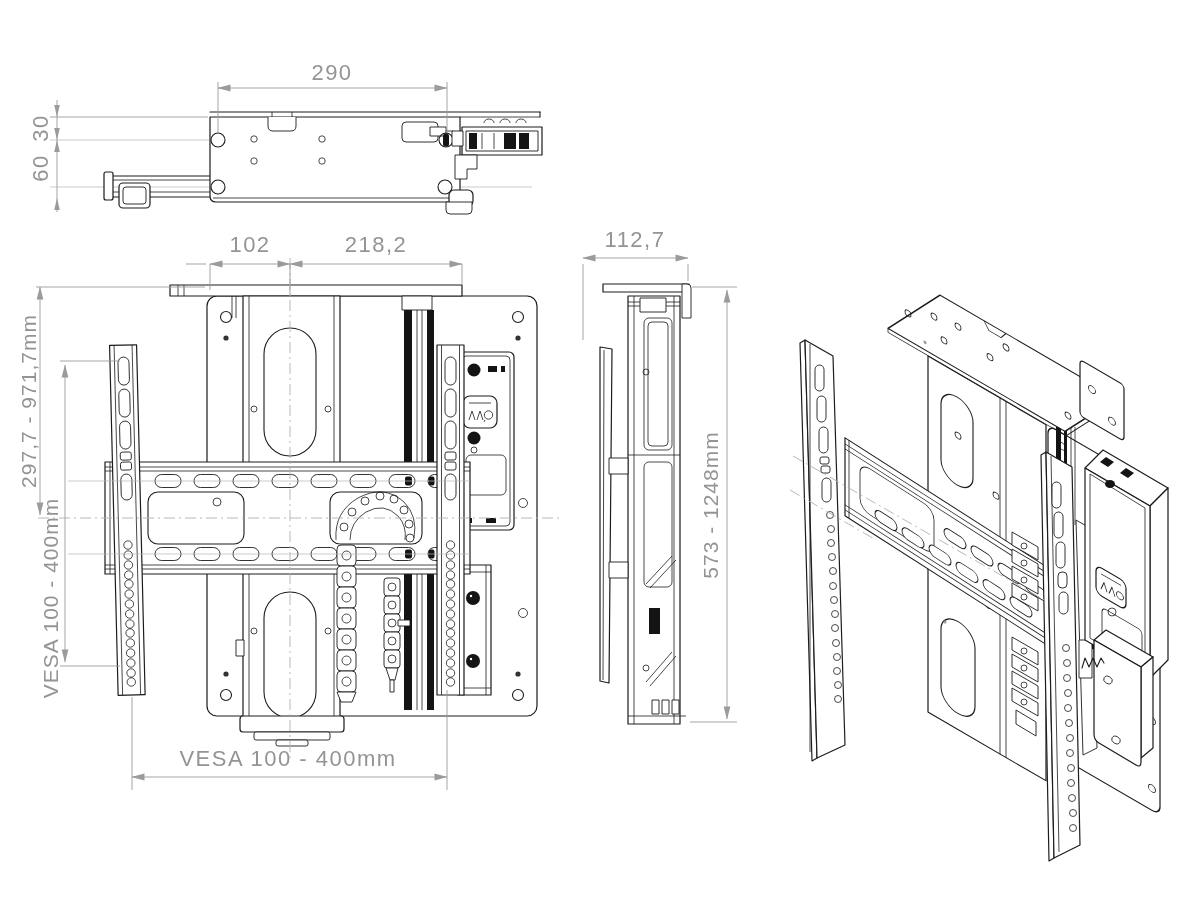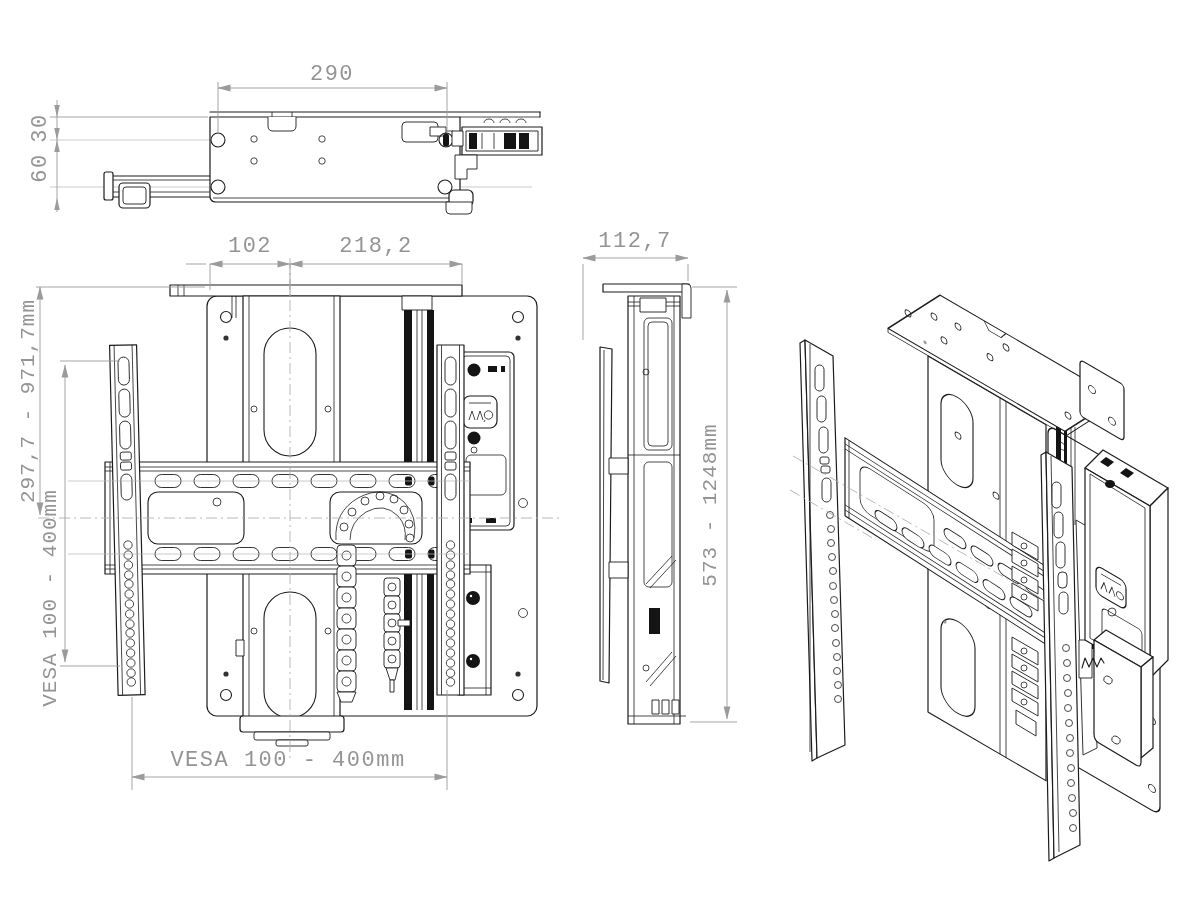--- a/index.html
+++ b/index.html
@@ -1,17 +1,17 @@
 <!DOCTYPE html>
 <html><head>
 <meta charset="utf-8">
 <style>
   html,body{margin:0;padding:0;background:#fff}
   .canvas{position:relative;width:1200px;height:900px;background:#fff;overflow:hidden;
-          font-family:Liberation Mono, monospace}
+          font-family:Liberation Sans, sans-serif}
   svg{display:block}
   .ln  {fill:none;stroke:#1c1c1c;stroke-width:1.1;stroke-linejoin:round;stroke-linecap:round}
   .ln2 {fill:none;stroke:#1c1c1c;stroke-width:.8;stroke-linejoin:round}
   .lnf {fill:#ffffff;stroke:#1c1c1c;stroke-width:1.2;stroke-linejoin:round}
   .lnf2{fill:#ffffff;stroke:#1c1c1c;stroke-width:.9;stroke-linejoin:round}
   .blk {fill:#141414;stroke:none}
   .dim {fill:none;stroke:#9b9b9b;stroke-width:.9}
   .gray{fill:none;stroke:#b5b5b5;stroke-width:.7}
   .cl  {fill:none;stroke:#b0b0b0;stroke-width:.9;stroke-dasharray:11 4 2 4}
   .dimt{fill:#949494;font-size:22px;letter-spacing:1.5px}

